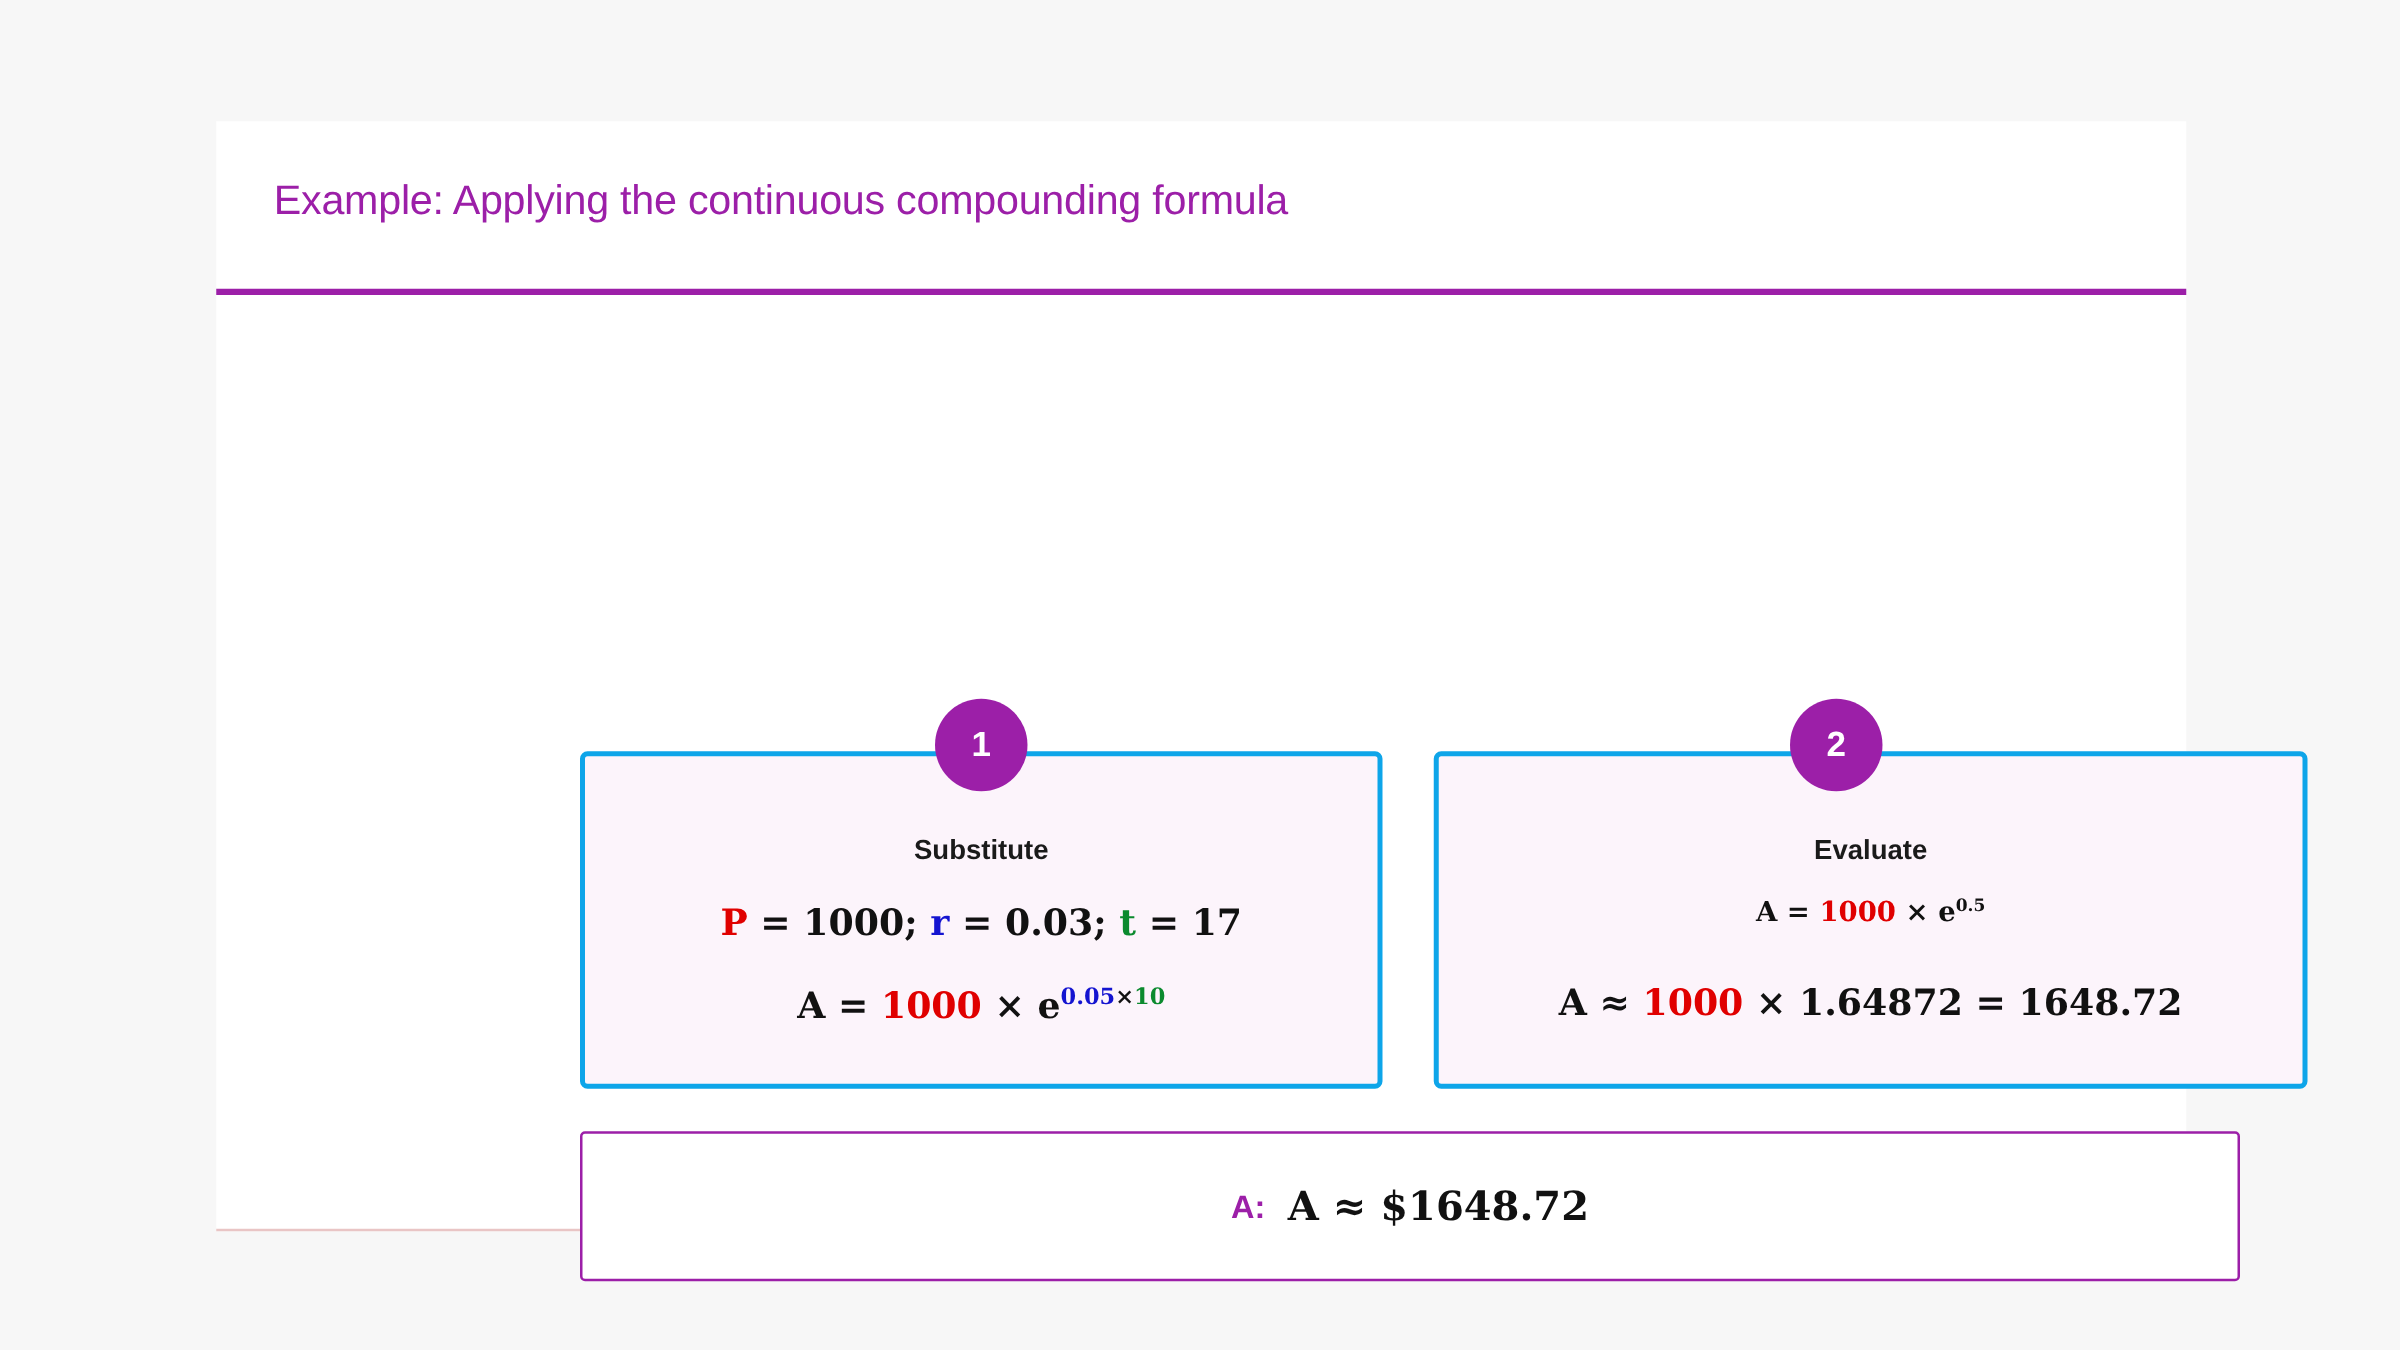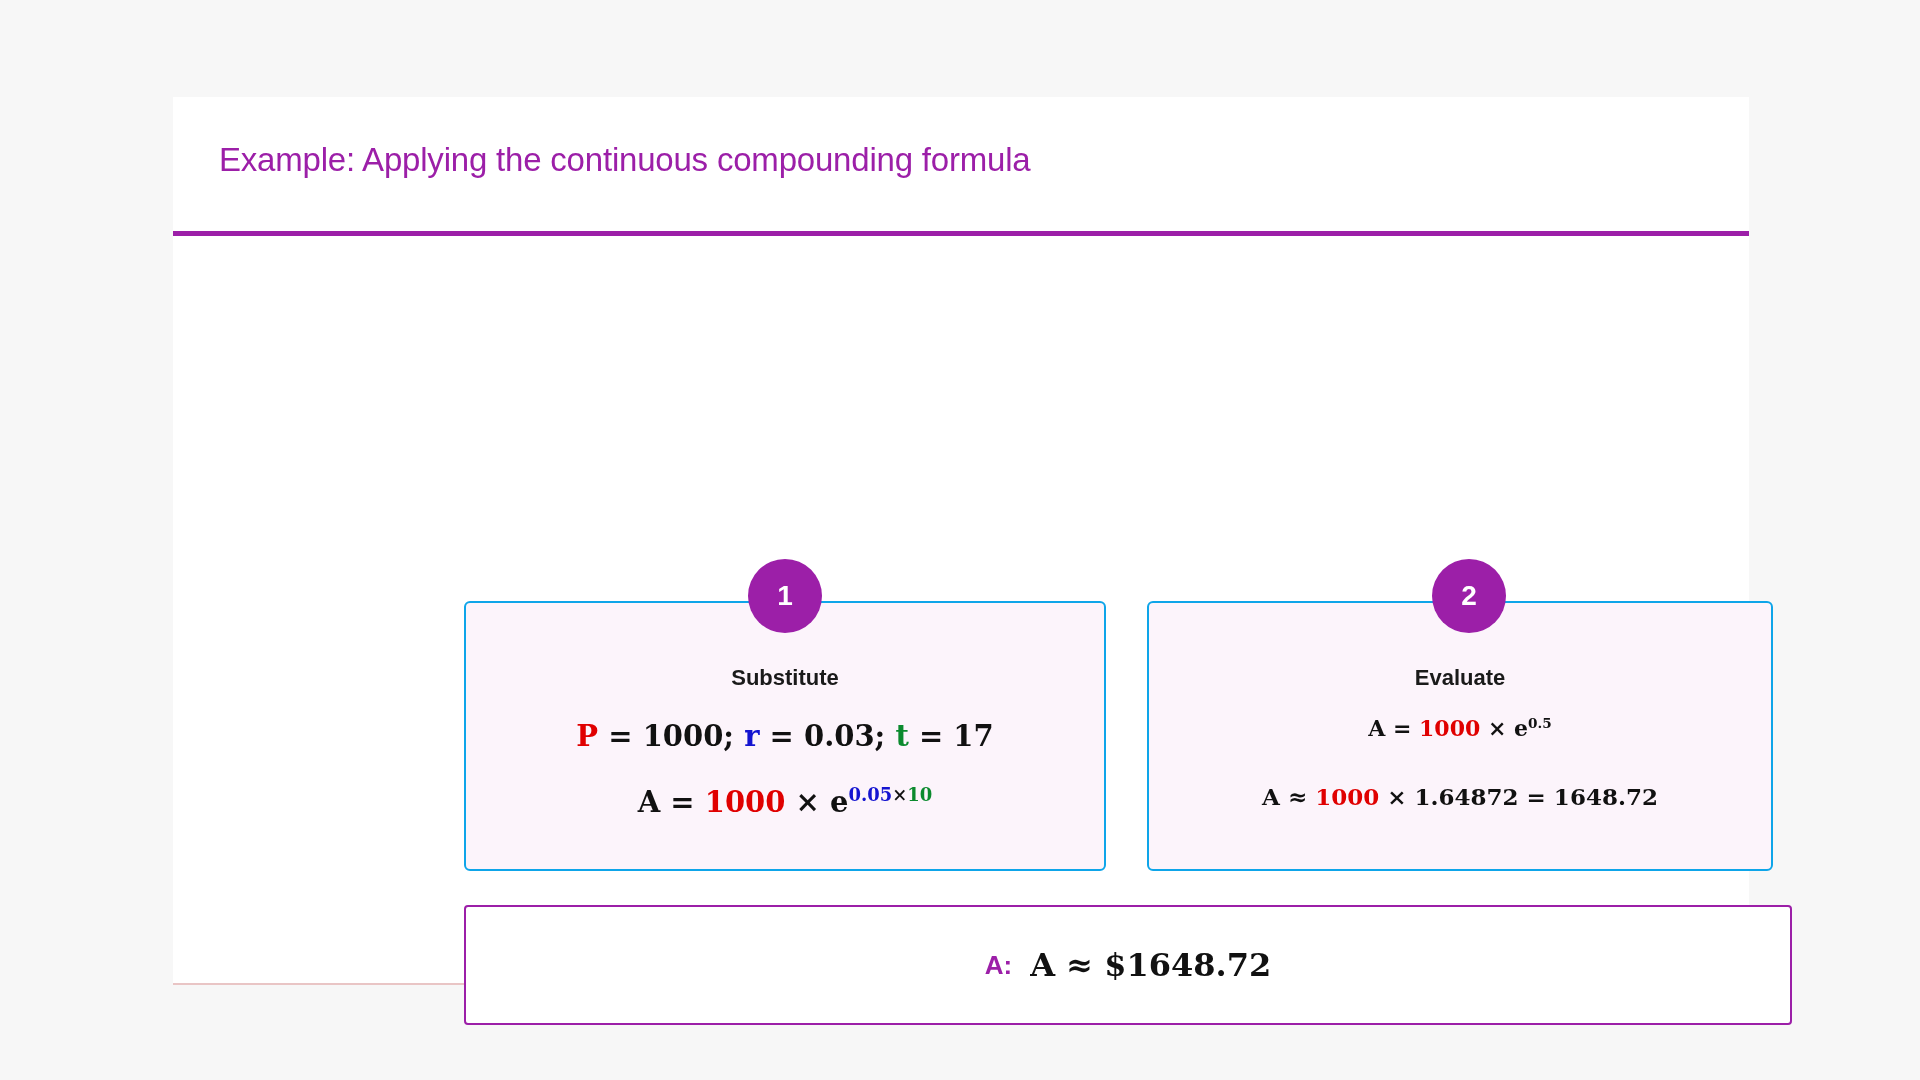--- a/index.html
+++ b/index.html
@@ -75,35 +75,35 @@
   .steps {
     position: absolute;
     left: 0;
     top: 0;
   }
 
   .step-box {
     position: absolute;
     box-sizing: border-box;
     background: #fcf4fb;
-    border: 2px solid #0ea5e9;
+    border: 4px solid #0ea5e9;
     border-radius: 6px;
   }
 
   .step-box.one {
     left: 291px;
     top: 504px;
     width: 642px;
     height: 270px;
   }
 
   .step-box.two {
     left: 974px;
     top: 504px;
-    width: 626px;
+    width: 699px;
     height: 270px;
   }
 
   .badge {
     position: absolute;
     width: 74px;
     height: 74px;
     border-radius: 50%;
     background: #9c1fa8;
     color: #ffffff;
@@ -134,21 +134,21 @@
     text-align: center;
     font-family: "DejaVu Serif", serif;
     font-weight: bold;
     color: #111111;
     white-space: nowrap;
   }
 
   .one .line1 { top: 116px; font-size: 29px; }
   .one .line2 { top: 182px; font-size: 29px; }
   .two .line1 { top: 112px; font-size: 22px; }
-  .two .line2 { top: 180px; font-size: 23px; }
+  .two .line2 { top: 180px; font-size: 29px; }
 
   .red { color: #e00000; }
   .blue { color: #1414d0; }
   .green { color: #0b8a2e; }
 
   sup {
     font-size: 0.62em;
     vertical-align: super;
     line-height: 0;
   }

